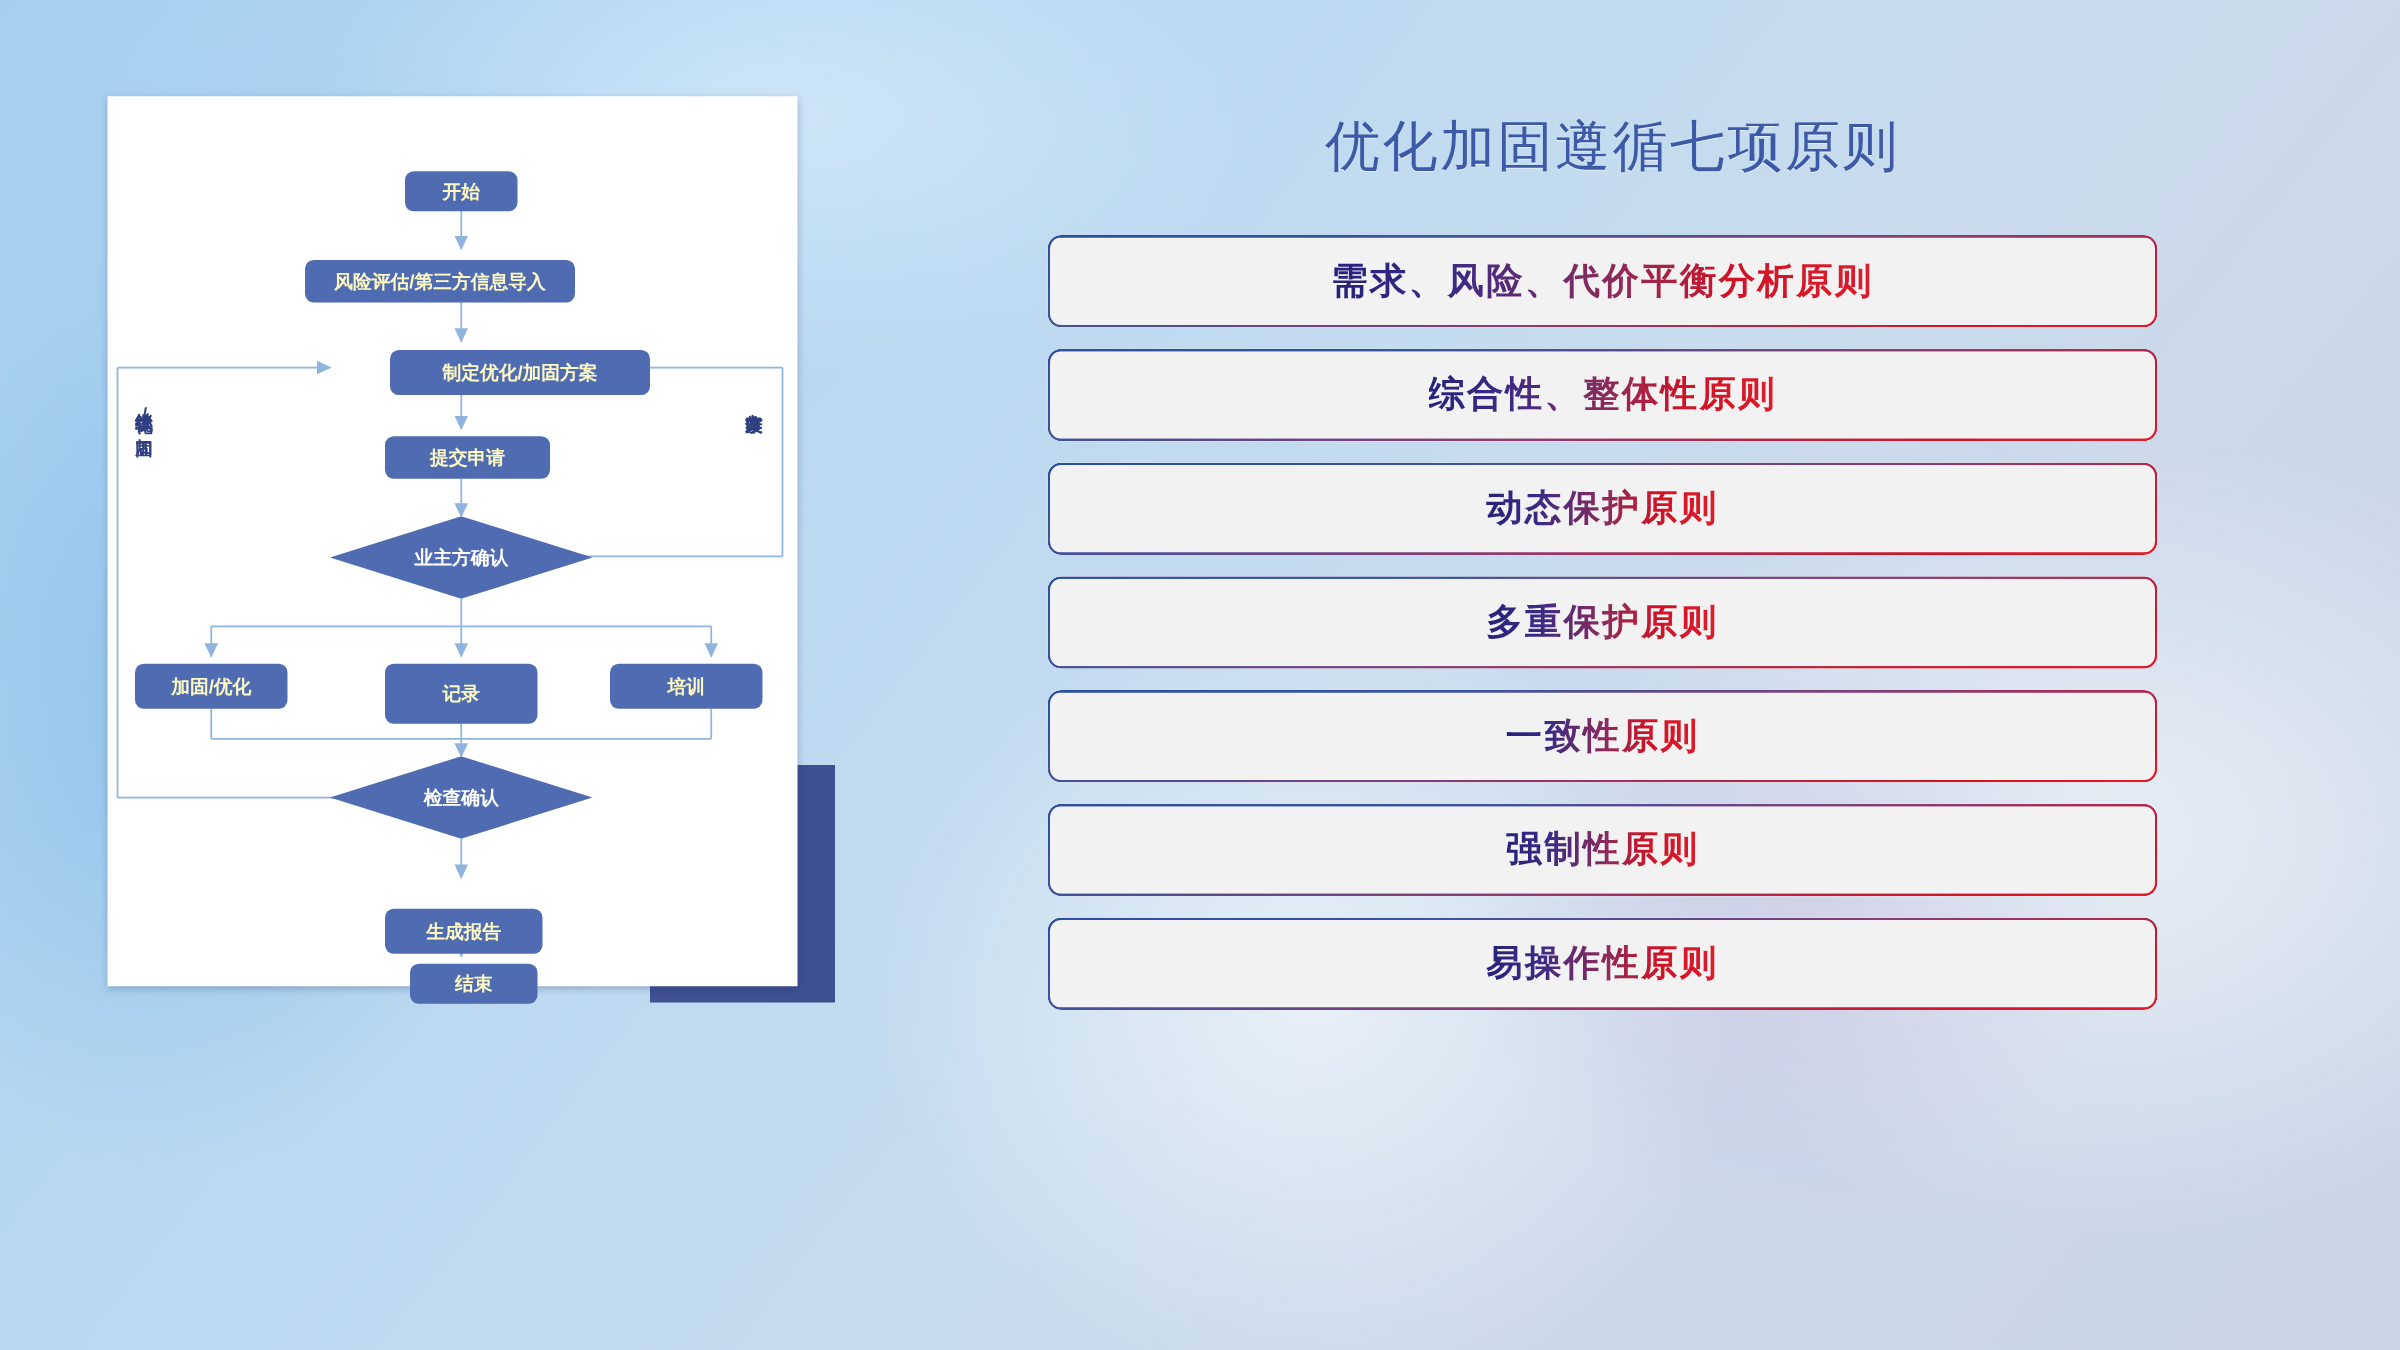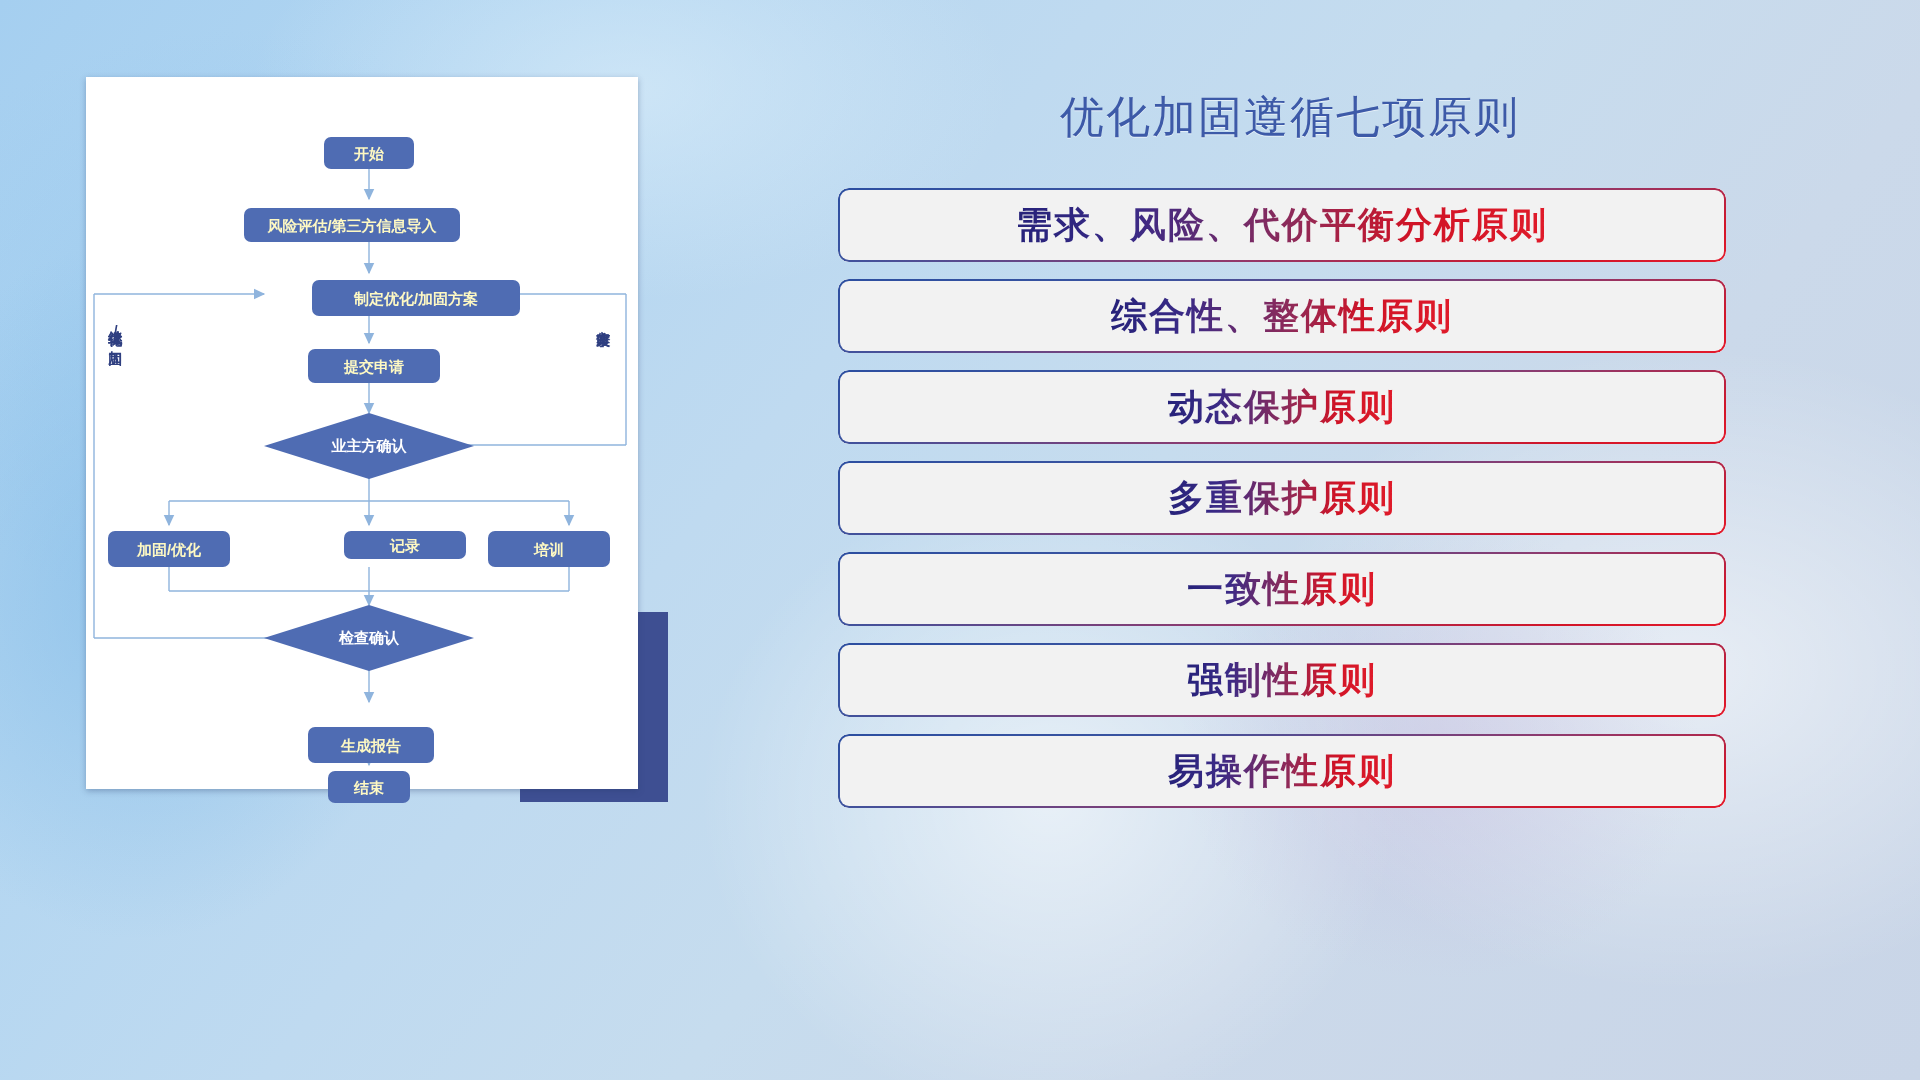--- a/index.html
+++ b/index.html
@@ -98,21 +98,21 @@
     padding: 2px;
     background: linear-gradient(168deg, #2c4ea0 0%, #3a54a0 26%, #8e3a6e 58%, #d21528 86%, #e31b2d 100%);
     -webkit-mask: linear-gradient(#000 0 0) content-box, linear-gradient(#000 0 0);
     -webkit-mask-composite: xor;
     mask: linear-gradient(#000 0 0) content-box, linear-gradient(#000 0 0);
     mask-composite: exclude;
     pointer-events: none;
   }
   .card-label {
     position: relative;
-    font-size: 36px; font-weight: bold;
+    font-size: 29px; font-weight: bold;
     letter-spacing: 2px;
     background: linear-gradient(90deg, #26227a 0%, #3a2a86 22%, #8e2a59 52%, #cf1326 74%, #e01b2a 100%);
     -webkit-background-clip: text;
     background-clip: text;
     color: transparent;
     white-space: nowrap;
     font-family: Liberation Mono, monospace;
   }
 </style>
 </head>
@@ -190,37 +190,37 @@
     </div>
 
     <div class="diamond" style="left:178px; top:336px; width:210px; height:66px;">
       <span>业主方确认</span>
     </div>
 
     <div class="node" style="left:22px; top:454px; width:122px; height:36px;">
       <span>加固/优化</span>
     </div>
 
-    <div class="node" style="left:222px; top:454px; width:122px; height:28px;margin-left:36px;">
+    <div class="node" style="left:222px; top:454px; width:122px; height:48px;">
       <span>记录</span>
     </div>
 
     <div class="node" style="left:402px; top:454px; width:122px; height:36px;">
       <span>培训</span>
     </div>
 
     <div class="diamond" style="left:178px; top:528px; width:210px; height:66px;">
       <span>检查确认</span>
     </div>
 
     <div class="node" style="left:222px; top:650px; width:126px; height:36px;">
       <span>生成报告</span>
     </div>
 
-    <div class="node" style="left:242px; top:694px; width:82px; height:32px;text-align:right;">
+    <div class="node" style="left:242px; top:694px; width:102px; height:32px;text-align:right;">
       <span>结束</span>
     </div>
 
     <div class="vlabel" style="left:22px; top:242px; height:150px;">继续优化/加固</div>
 
     <div class="vlabel" style="left:510px; top:242px; height:110px;">方案修改</div>
 
   </div>
 
   <div id="right">

